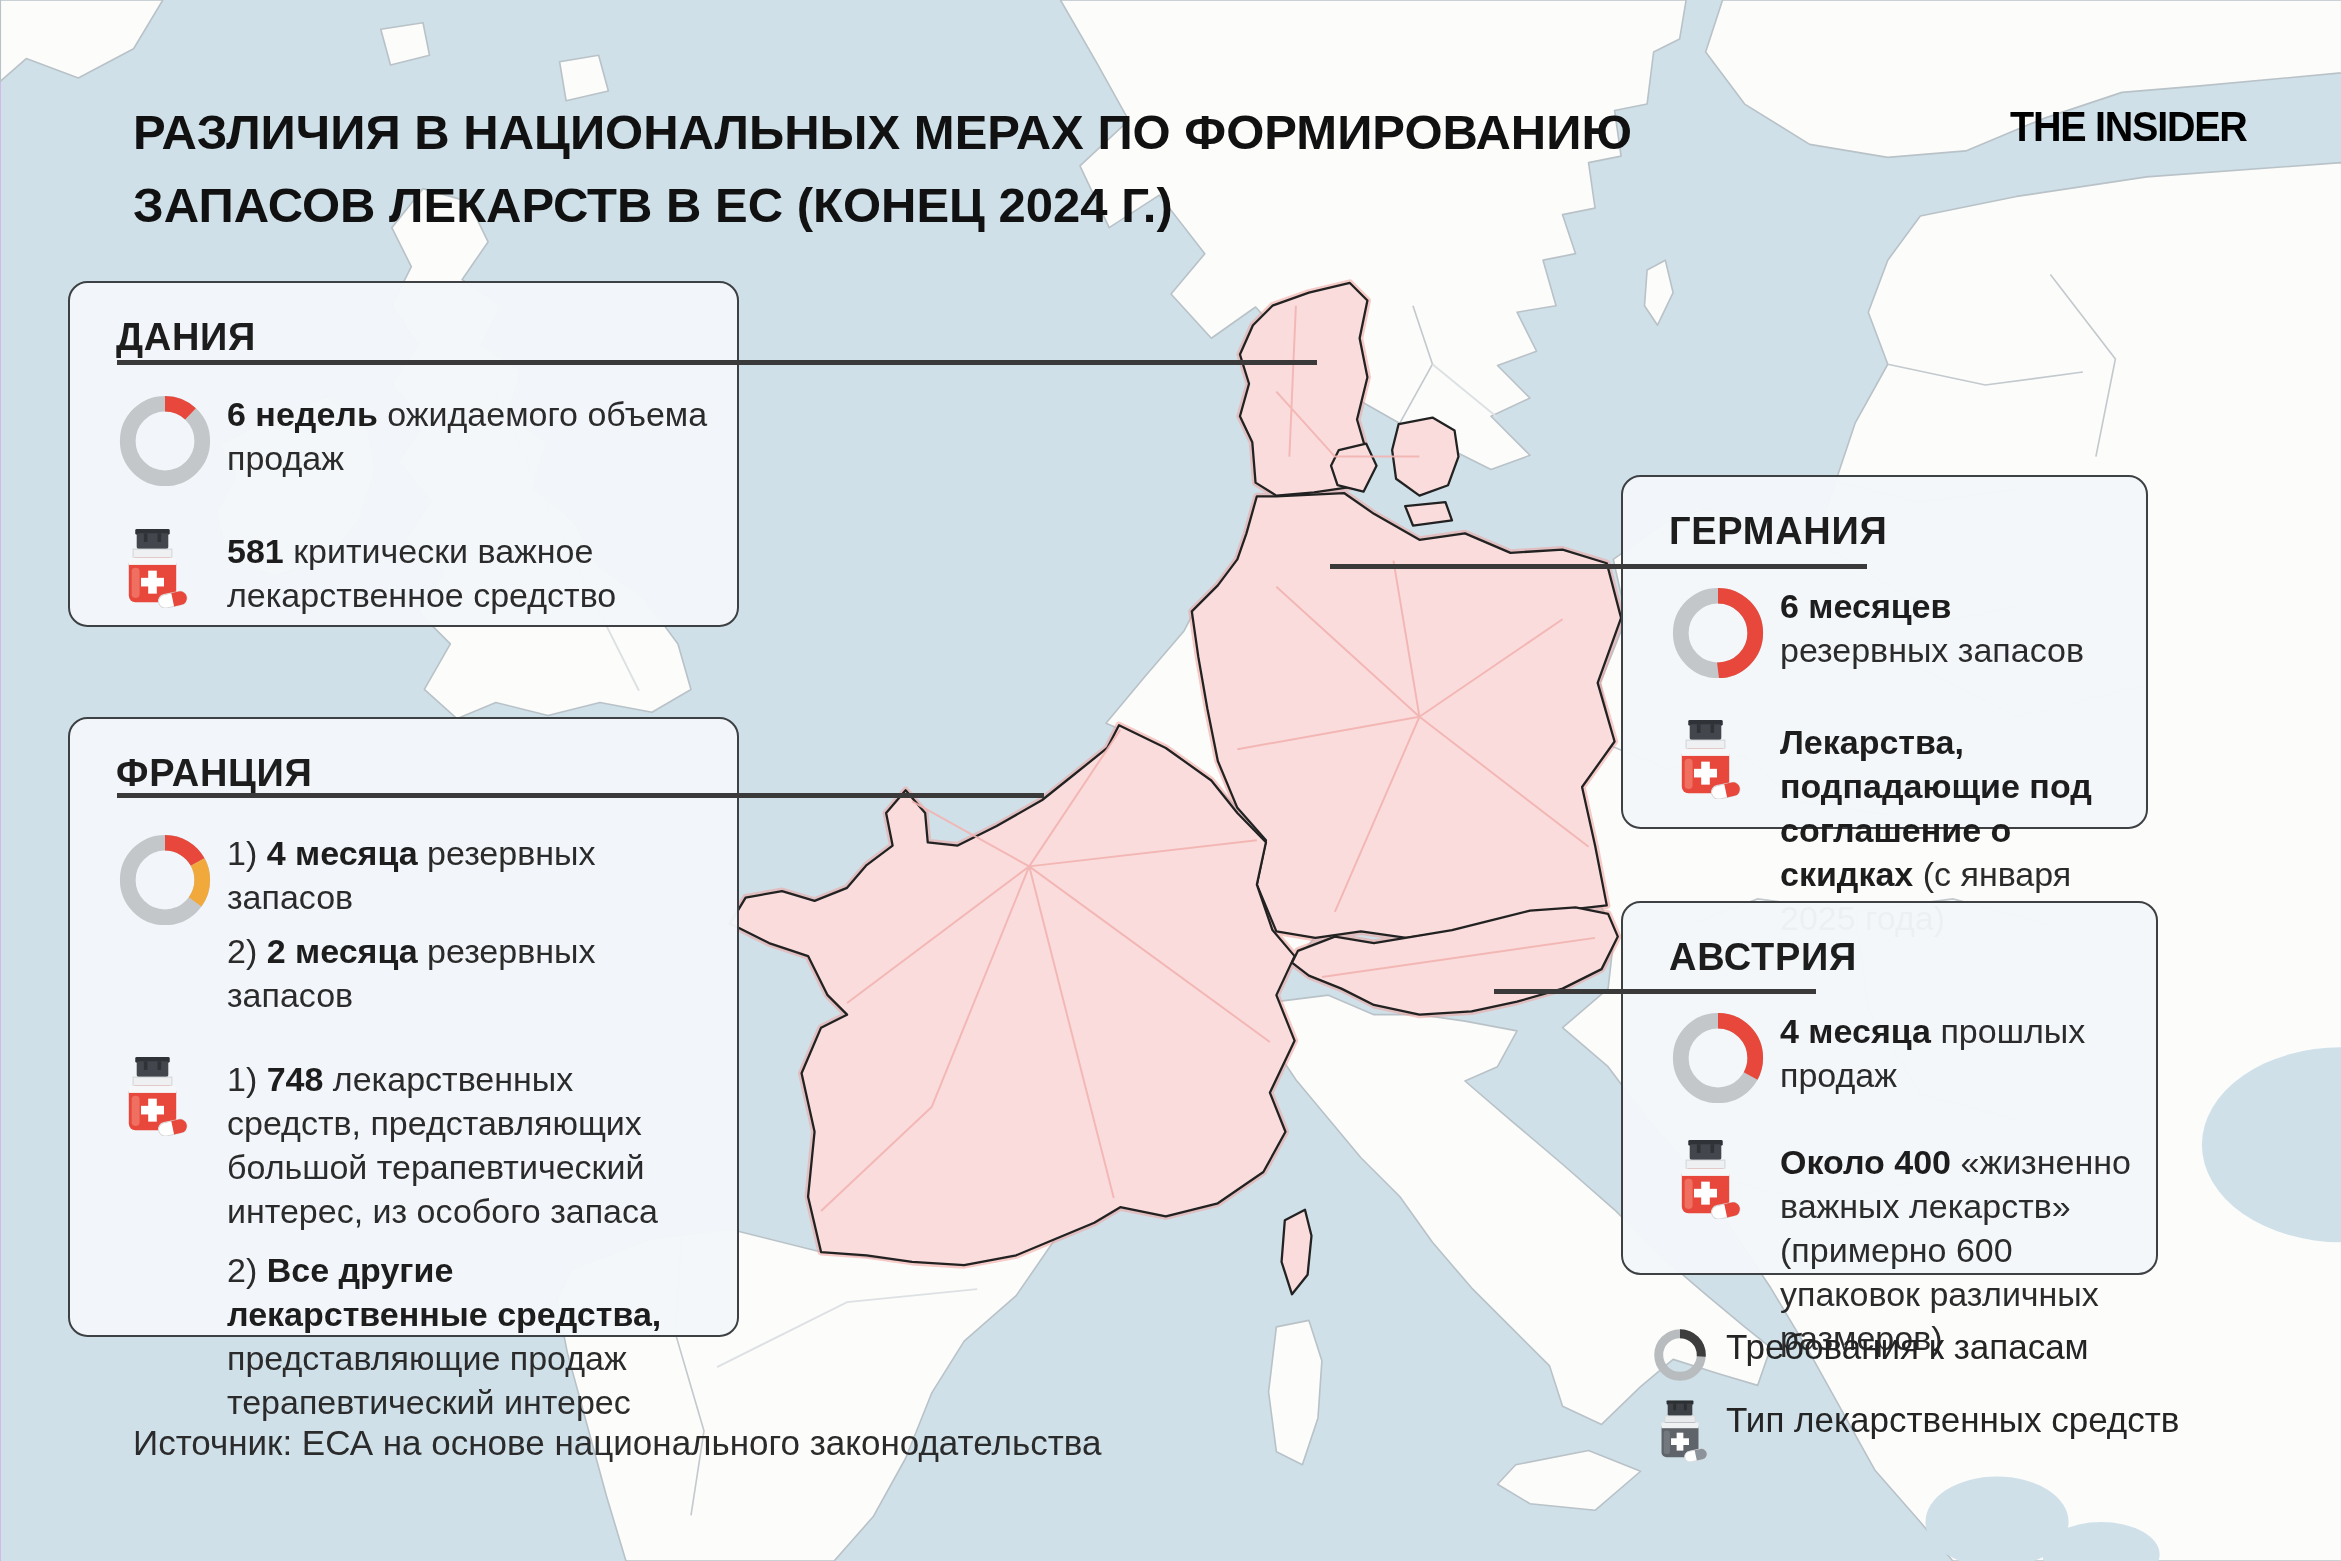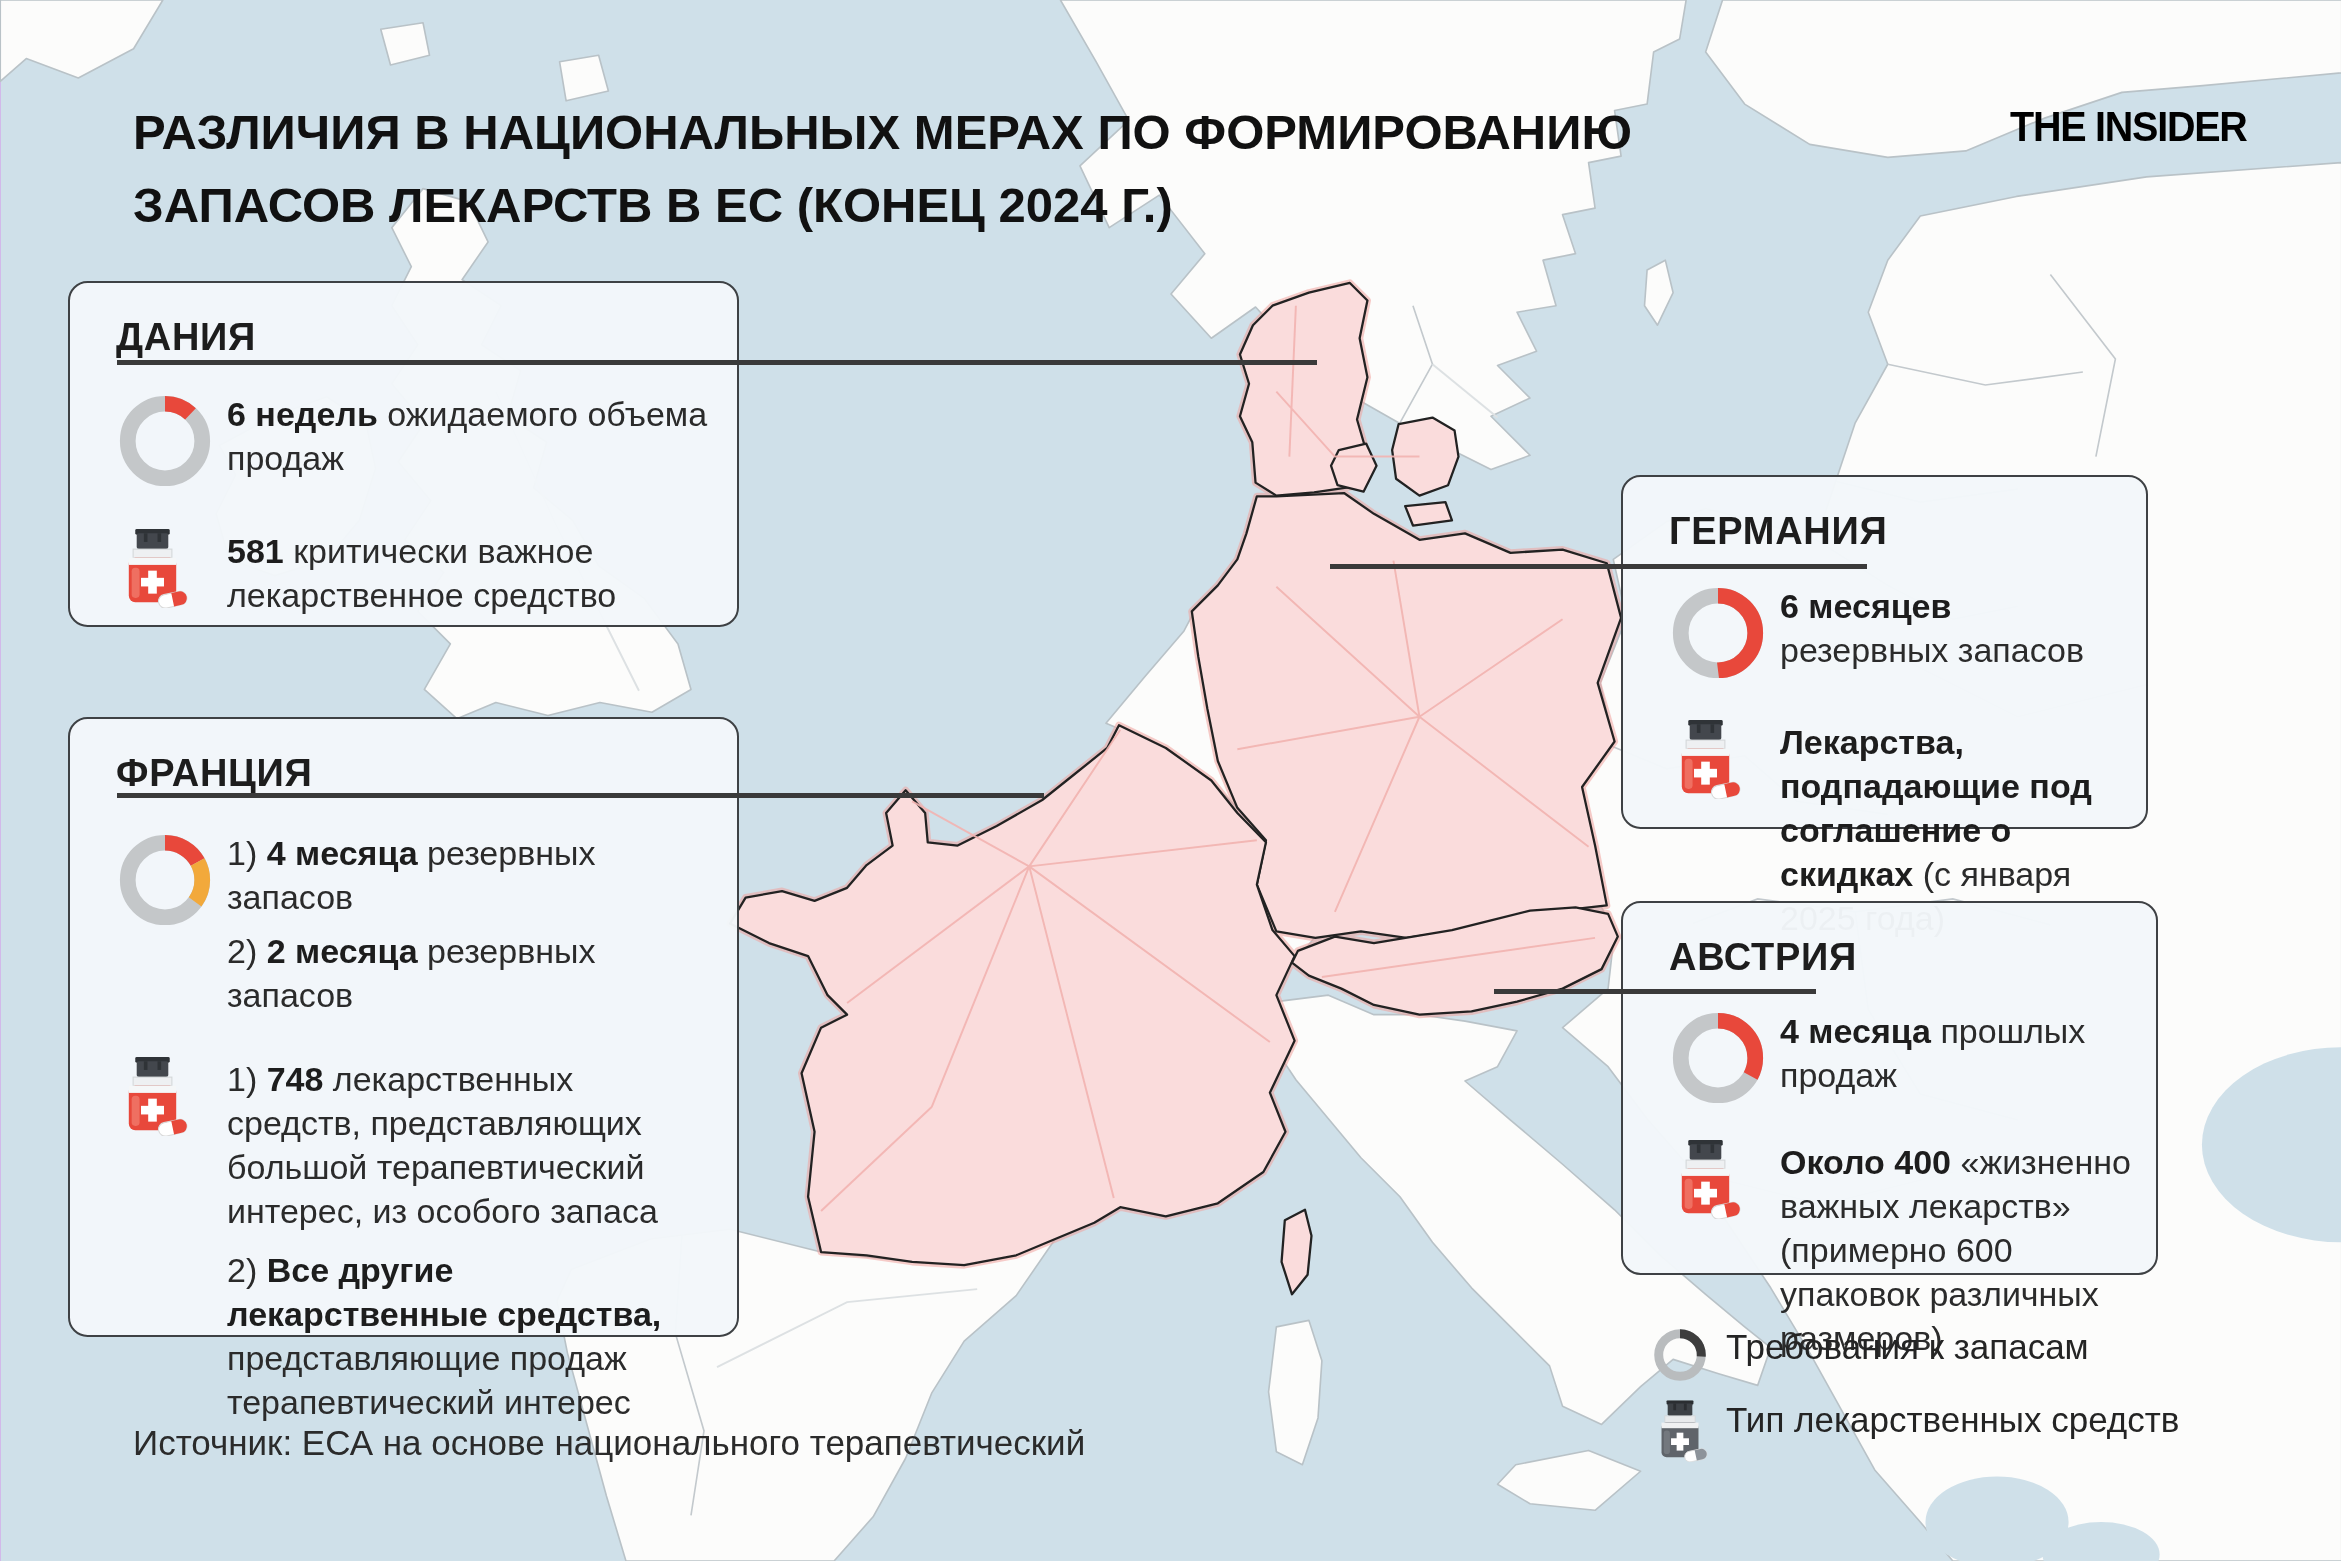--- a/index.html
+++ b/index.html
@@ -141,21 +141,21 @@
     <g fill="#cfe0e9">
       <ellipse cx="3600" cy="1760" rx="215" ry="150"></ellipse>
       <ellipse cx="3070" cy="2340" rx="110" ry="70"></ellipse>
       <ellipse cx="3230" cy="2390" rx="90" ry="50"></ellipse>
     </g>
   </svg>
 
   <div class="title">РАЗЛИЧИЯ В НАЦИОНАЛЬНЫХ МЕРАХ ПО ФОРМИРОВАНИЮ
 ЗАПАСОВ ЛЕКАРСТВ В ЕС (КОНЕЦ 2024 Г.)</div>
   <div class="logo">THE INSIDER</div>
-  <div class="source">Источник: ЕСА на основе национального терапевтический</div>
+  <div class="source">Источник: ЕСА на основе национального законодательства</div>
 
   <div class="cline" style="left:117px;top:360px;width:1200px;"></div>
   <div class="cline" style="left:117px;top:793px;width:927px;"></div>
   <div class="cline" style="left:1330px;top:564px;width:537px;"></div>
   <div class="cline" style="left:1494px;top:989px;width:322px;"></div>
 
   <div class="box" style="left:68px;top:281px;width:671px;height:346px;">
     <h2>ДАНИЯ</h2>
     <div class="rows" style="margin-top:33px;">
       <div class="stat">

